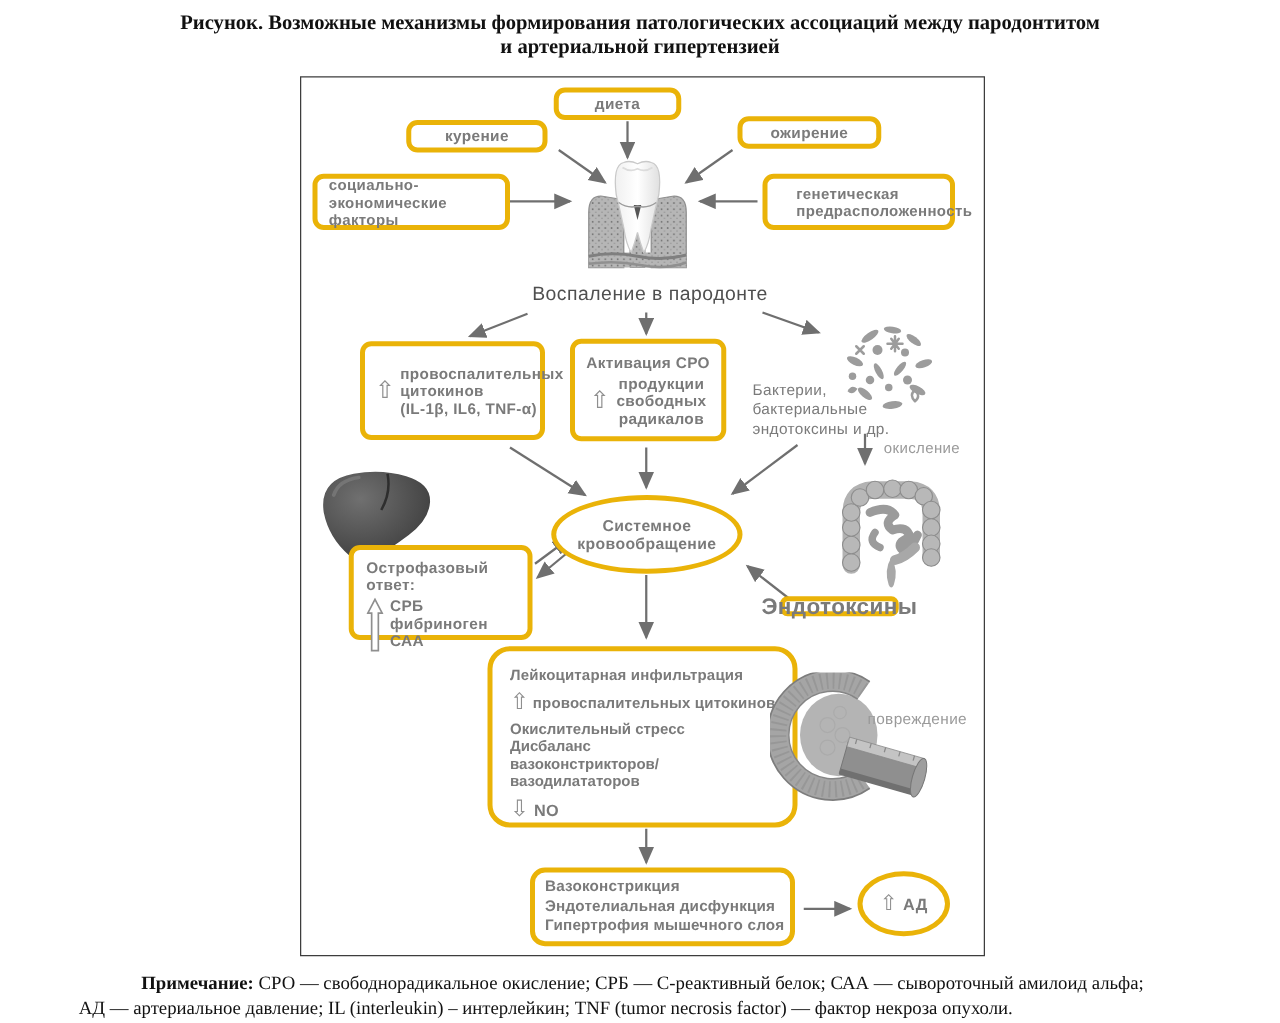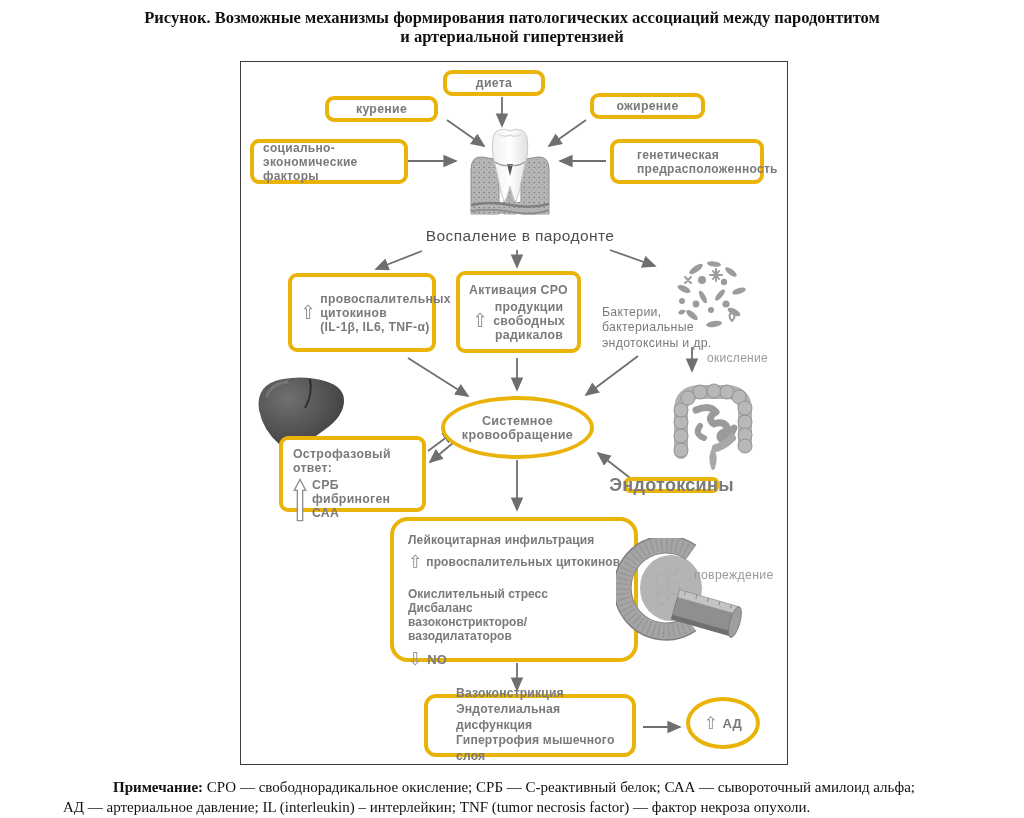--- a/index.html
+++ b/index.html
@@ -217,21 +217,21 @@
   <div class="box" style="left:624px;top:477px;width:95px;height:16px;border-radius:6px;font-size:18px">
       <span>Эндотоксины</span>
     </div>
 
   <div class="box left" style="left:390px;top:517px;width:248px;height:145px;border-radius:18px;flex-direction:column;align-items:flex-start;padding:12px 4px 8px 14px;font-size:12px;letter-spacing:.15px">
     <div>Лейкоцитарная инфильтрация</div>
     <div class="row" style="margin-top:6px;gap:3px">
       <span class="uarr" style="font-size:18px">⇧</span>
       <span>провоспалительных цитокинов</span>
     </div>
-    <div class="pre" style="margin-top:16px;text-align:left;letter-spacing:0">Окислительный стресс
+    <div class="pre" style="margin-top:5px;text-align:left;letter-spacing:0">Окислительный стресс
 Дисбаланс
 вазоконстрикторов/вазодилататоров</div>
     <div class="row" style="margin-top:7px;gap:4px">
       <span class="uarr" style="font-size:18px">⇩</span>
       <span style="font-size:13px">NO</span>
     </div>
   </div>
 
   <div class="imgwrap" style="left:616px;top:538px;z-index:4">
     <svg width="128" height="112" viewBox="0 0 128 112">
@@ -250,21 +250,21 @@
         <rect x="60" y="58" width="62" height="26" fill="#8f8f8f" stroke="#767676" stroke-width="0.8"></rect>
         <rect x="60" y="54" width="62" height="8" fill="#c4c4c4" stroke="#8a8a8a" stroke-width="0.6"></rect>
         <rect x="60" y="80" width="62" height="5" fill="#707070"></rect>
         <ellipse cx="122" cy="70" rx="5" ry="16" fill="#9e9e9e" stroke="#767676" stroke-width="0.8"></ellipse>
         <path d="M66,58 L66,54 M78,58 L78,54 M90,58 L90,54 M102,58 L102,54 M114,58 L114,54" stroke="#8a8a8a" stroke-width="1"></path>
       </g>
     </svg>
   </div>
   <div class="lbl muted" style="left:694px;top:568px;font-size:12.3px">повреждение</div>
 
-  <div class="box left pre" style="left:424px;top:694px;width:212px;height:63px;border-radius:12px;padding-left:28px;font-size:12.2px;letter-spacing:.15px;line-height:1.3">Вазоконстрикция
+  <div class="box left pre" style="left:424px;top:694px;width:212px;height:63px;border-radius:12px;padding-left:8px;font-size:12.2px;letter-spacing:.15px;line-height:1.3">Вазоконстрикция
 Эндотелиальная дисфункция
 Гипертрофия мышечного слоя</div>
 
   <div class="box ellipse" style="left:686px;top:697px;width:74px;height:52px;font-size:13px;gap:4px">
     <span class="uarr" style="font-size:17px">⇧</span>
     <span>АД</span>
   </div>
 
   <p class="note">
     <span class="l1"><b>Примечание:</b><span> СРО — свободнорадикальное окисление; СРБ — С-реактивный белок; САА — сывороточный амилоид альфа;</span></span>

